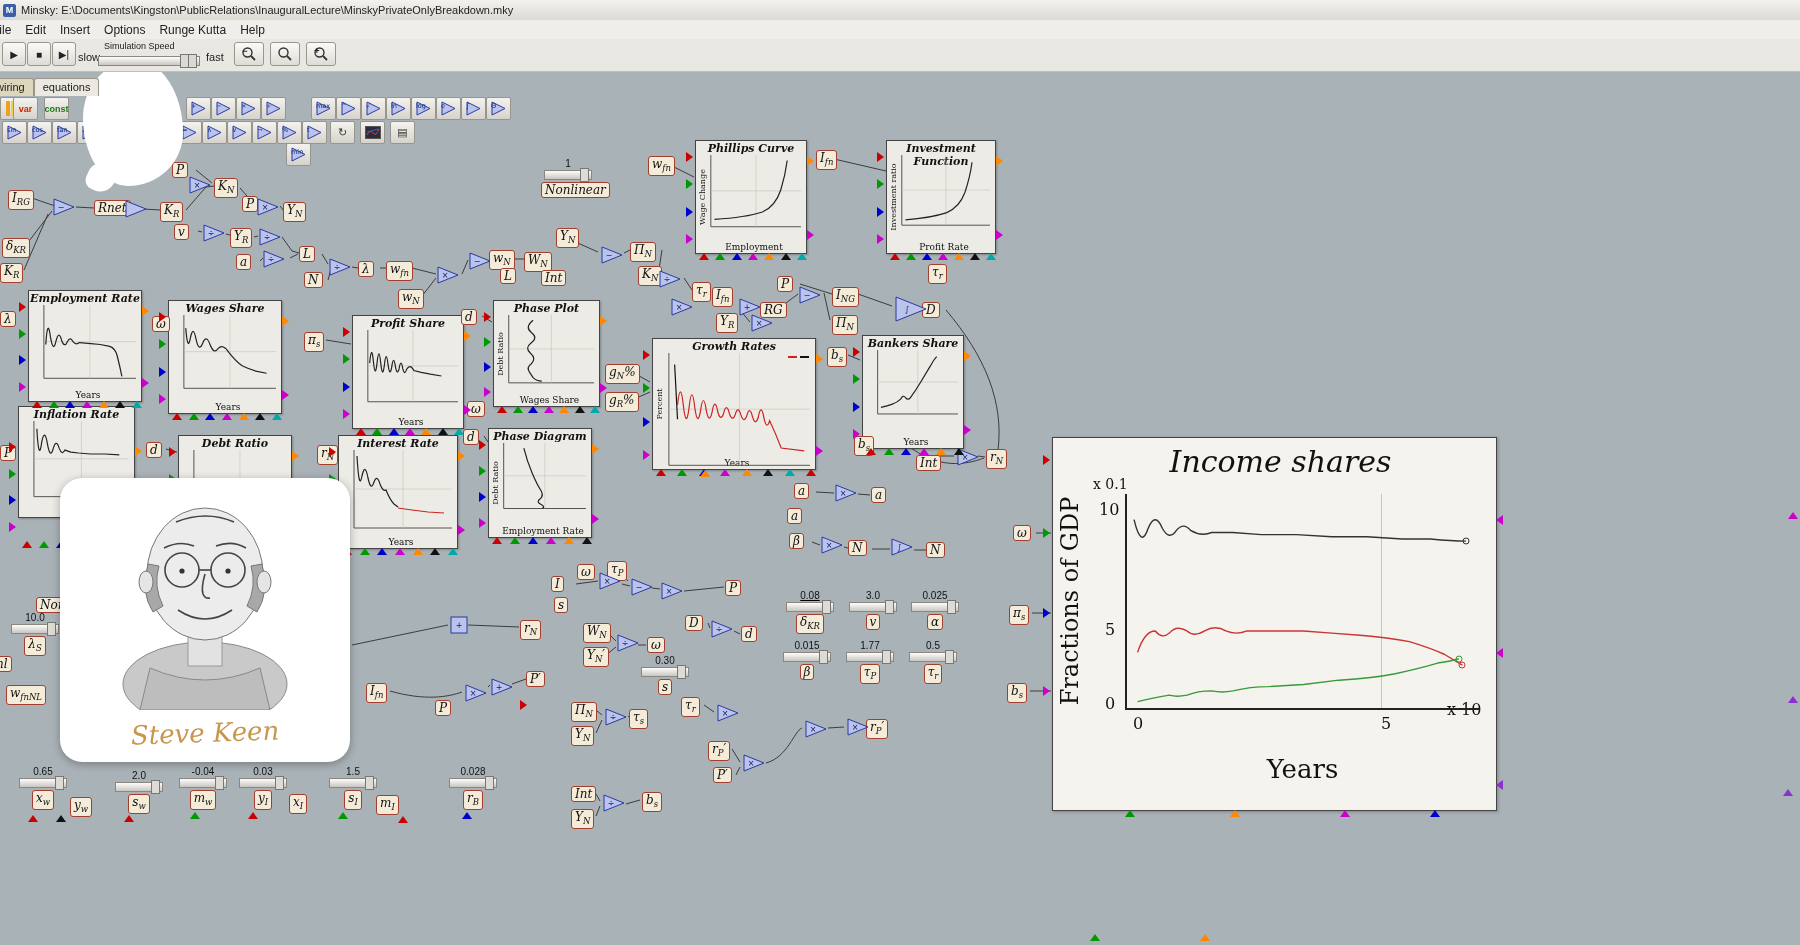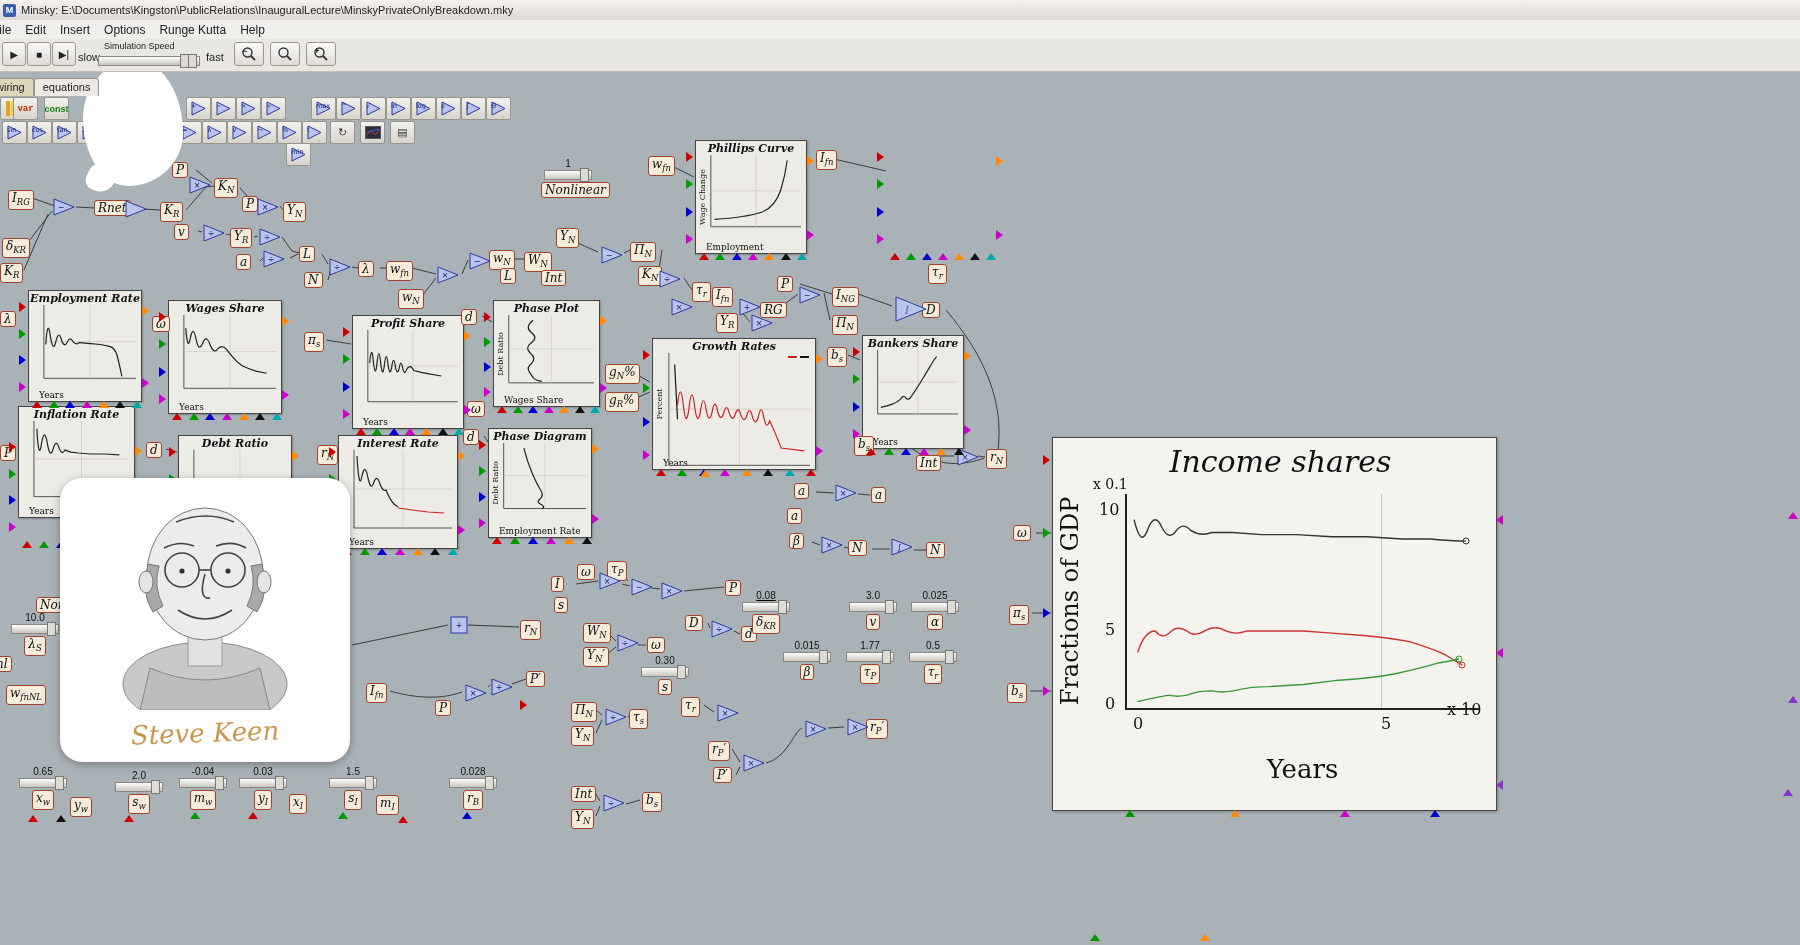--- a/index.html
+++ b/index.html
@@ -42,21 +42,21 @@
   .const{position:absolute;z-index:11;width:54px;text-align:center;}
   .cval{font:10px "Liberation Sans",sans-serif;color:#111;}
   .cslider{position:relative;margin:1px auto 0;width:46px;height:8px;background:linear-gradient(#fdfdfd,#c9c6c0);border:1px solid #8a8781;}
   .cknob{position:absolute;right:2px;top:-3px;width:7px;height:12px;background:#dedbd5;border:1px solid #777;display:block;}
   .clabel{position:relative;display:inline-block;margin-top:2px;}
   .pt{position:absolute;width:0;height:0;z-index:12;}
   .plot{position:absolute;z-index:10;background:#edebe5;border:1px solid #444;box-shadow:1px 1px 2px rgba(0,0,0,.25);}
   .ptitle{position:absolute;top:1px;left:0;right:0;text-align:center;font:italic bold 11px "DejaVu Serif",serif;color:#111;}
   .pylab{position:absolute;left:0;top:14px;bottom:14px;width:11px;}
   .pylab span{position:absolute;left:50%;top:50%;transform:translate(-50%,-50%) rotate(-90deg);white-space:nowrap;font:8px "DejaVu Serif",serif;color:#111;}
-  .pxlab{position:absolute;bottom:1px;left:10px;right:4px;font:9px "DejaVu Serif",serif;color:#111;}
+  .pxlab{position:absolute;bottom:1px;left:10px;right:4px;text-align:center;font:9px "DejaVu Serif",serif;color:#111;}
   .pserie{position:absolute;left:13px;top:14px;right:5px;bottom:14px;}
   .pax{stroke:#555;stroke-width:1;fill:none;}
   .pgrid{stroke:#c4c2ba;stroke-width:0.6;fill:none;}
   .plegend{position:absolute;top:14px;right:6px;display:flex;gap:3px;}
   .plegend i{width:9px;height:2px;display:block;margin-top:3px;}
 
   
   .income{position:absolute;z-index:10;background:#f4f3ee;border:1px solid #444;box-shadow:1px 1px 3px rgba(0,0,0,.25);}
   .inc-title{position:absolute;top:6px;left:12px;right:0;text-align:center;font:italic 30px "DejaVu Serif",serif;color:#111;}
   .inc-area{position:absolute;left:72px;top:56px;right:16px;bottom:100px;border-left:2px solid #222;border-bottom:2px solid #222;}
@@ -142,21 +142,21 @@
       <div class="tab active" style="margin-left: -13px;">wiring</div>
       <div class="tab">equations</div>
     </div>
   <div id="pal">
       <div class="pbtn pbars" style="left: 0px; top: 97px;">
         <i style="background:#f0a020"></i>
         <i style="background:#f6d040"></i>
         <i style="background:#d84818"></i>
       </div>
       <div class="pbtn ptext" style="left: 13px; top: 97px;">
-        <span style="color: rgb(204, 34, 0); font-family: Liberation Mono, monospace;">var</span>
+        <span style="color: rgb(204, 34, 0);">var</span>
       </div>
       <div class="pbtn ptext" style="left: 44px; top: 97px;">
         <span style="color: rgb(26, 122, 26);">const</span>
       </div>
       <div class="pbtn" style="left: 186px; top: 97px;">
         <svg width="17" height="15" viewBox="0 0 17 15">
           <polygon points="2,1 2,14 15,7.5" fill="#b9c3ec" stroke="#2b3aa0"></polygon>
         </svg>
         <span class="psym">+</span>
       </div>
@@ -692,21 +692,21 @@
         <polygon points="2,1 2,17 22,9" fill="#b9c3ec" stroke="#2b3aa0"></polygon>
         <text x="9.120000000000001" y="12" text-anchor="middle">÷</text>
       </svg>
       <svg width="24" height="18" class="op" style="left: 956px; top: 448px;">
         <polygon points="2,1 2,17 22,9" fill="#b9c3ec" stroke="#2b3aa0"></polygon>
         <text x="9.120000000000001" y="12" text-anchor="middle">×</text>
       </svg>
       <div class="const" style="left: 541px; top: 158px;"><div class="cval">1</div><div class="cslider">
           <span class="cknob"></span>
         </div><div class="node clabel"><span>Nonlinear</span></div></div>
-      <div class="const" style="left: 739px; top: 590px; text-decoration: underline;"><div class="cval">0.08</div><div class="cslider">
+      <div class="const" style="left: 783px; top: 590px; text-decoration: underline;"><div class="cval">0.08</div><div class="cslider">
           <span class="cknob"></span>
         </div><div class="node clabel"><span>δ</span><sub>KR</sub></div></div>
       <div class="const" style="left: 846px; top: 590px;"><div class="cval">3.0</div><div class="cslider">
           <span class="cknob"></span>
         </div><div class="node clabel"><span>v</span></div></div>
       <div class="const" style="left: 908px; top: 590px;"><div class="cval">0.025</div><div class="cslider">
           <span class="cknob"></span>
         </div><div class="node clabel"><span>α</span></div></div>
       <div class="const" style="left: 780px; top: 640px;"><div class="cval">0.015</div><div class="cslider">
           <span class="cknob"></span>
@@ -759,20 +759,32 @@
       <span class="pt" style="border-left: 5px solid transparent; border-right: 5px solid transparent; border-bottom: 7px solid rgb(204, 0, 204); left: 748px; top: 253px;"></span>
       <span class="pt" style="border-left: 5px solid transparent; border-right: 5px solid transparent; border-bottom: 7px solid rgb(255, 136, 0); left: 764.333px; top: 253px;"></span>
       <span class="pt" style="border-left: 5px solid transparent; border-right: 5px solid transparent; border-bottom: 7px solid rgb(17, 17, 17); left: 780.667px; top: 253px;"></span>
       <span class="pt" style="border-left: 5px solid transparent; border-right: 5px solid transparent; border-bottom: 7px solid rgb(0, 170, 170); left: 797px; top: 253px;"></span>
       <span class="pt" style="border-top: 5px solid transparent; border-bottom: 5px solid transparent; border-left: 7px solid rgb(204, 0, 0); left: 686px; top: 152px;"></span>
       <span class="pt" style="border-top: 5px solid transparent; border-bottom: 5px solid transparent; border-left: 7px solid rgb(0, 153, 0); left: 686px; top: 179.333px;"></span>
       <span class="pt" style="border-top: 5px solid transparent; border-bottom: 5px solid transparent; border-left: 7px solid rgb(0, 0, 204); left: 686px; top: 206.667px;"></span>
       <span class="pt" style="border-top: 5px solid transparent; border-bottom: 5px solid transparent; border-left: 7px solid rgb(204, 0, 204); left: 686px; top: 234px;"></span>
       <span class="pt" style="border-top: 5px solid transparent; border-bottom: 5px solid transparent; border-left: 7px solid rgb(255, 136, 0); left: 807px; top: 156px;"></span>
       <span class="pt" style="border-top: 5px solid transparent; border-bottom: 5px solid transparent; border-left: 7px solid rgb(204, 0, 204); left: 807px; top: 230px;"></span>
+      <div class="plot" style="left: 886px; top: 140px; width: 108px; height: 112px;">
+        <div class="ptitle">Investment Function</div>
+        <div class="pylab">
+          <span>Investment ratio</span>
+        </div>
+        <div class="pxlab">Profit Rate</div>
+        <svg class="pserie" viewBox="0 0 100 80" preserveAspectRatio="none">
+          <path d="M2,0 L2,78 L100,78" class="pax" vector-effect="non-scaling-stroke"></path>
+          <path d="M2,39 L100,39 M51,0 L51,78" class="pgrid" vector-effect="non-scaling-stroke"></path>
+          <path d="M6,72 Q34,70 52,64 Q66,58 72,42 Q78,24 80,8" stroke="#222222" fill="none" stroke-width="1.2" vector-effect="non-scaling-stroke"></path>
+        </svg>
+      </div>
       <span class="pt" style="border-left: 5px solid transparent; border-right: 5px solid transparent; border-bottom: 7px solid rgb(204, 0, 0); left: 890px; top: 253px;"></span>
       <span class="pt" style="border-left: 5px solid transparent; border-right: 5px solid transparent; border-bottom: 7px solid rgb(0, 153, 0); left: 906px; top: 253px;"></span>
       <span class="pt" style="border-left: 5px solid transparent; border-right: 5px solid transparent; border-bottom: 7px solid rgb(0, 0, 204); left: 922px; top: 253px;"></span>
       <span class="pt" style="border-left: 5px solid transparent; border-right: 5px solid transparent; border-bottom: 7px solid rgb(204, 0, 204); left: 938px; top: 253px;"></span>
       <span class="pt" style="border-left: 5px solid transparent; border-right: 5px solid transparent; border-bottom: 7px solid rgb(255, 136, 0); left: 954px; top: 253px;"></span>
       <span class="pt" style="border-left: 5px solid transparent; border-right: 5px solid transparent; border-bottom: 7px solid rgb(17, 17, 17); left: 970px; top: 253px;"></span>
       <span class="pt" style="border-left: 5px solid transparent; border-right: 5px solid transparent; border-bottom: 7px solid rgb(0, 170, 170); left: 986px; top: 253px;"></span>
       <span class="pt" style="border-top: 5px solid transparent; border-bottom: 5px solid transparent; border-left: 7px solid rgb(204, 0, 0); left: 877px; top: 152px;"></span>
       <span class="pt" style="border-top: 5px solid transparent; border-bottom: 5px solid transparent; border-left: 7px solid rgb(0, 153, 0); left: 877px; top: 179.333px;"></span>
       <span class="pt" style="border-top: 5px solid transparent; border-bottom: 5px solid transparent; border-left: 7px solid rgb(0, 0, 204); left: 877px; top: 206.667px;"></span>

